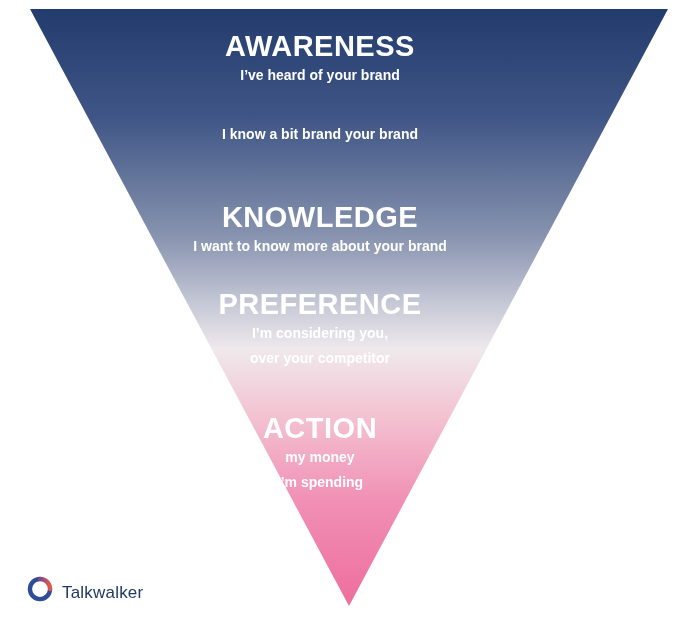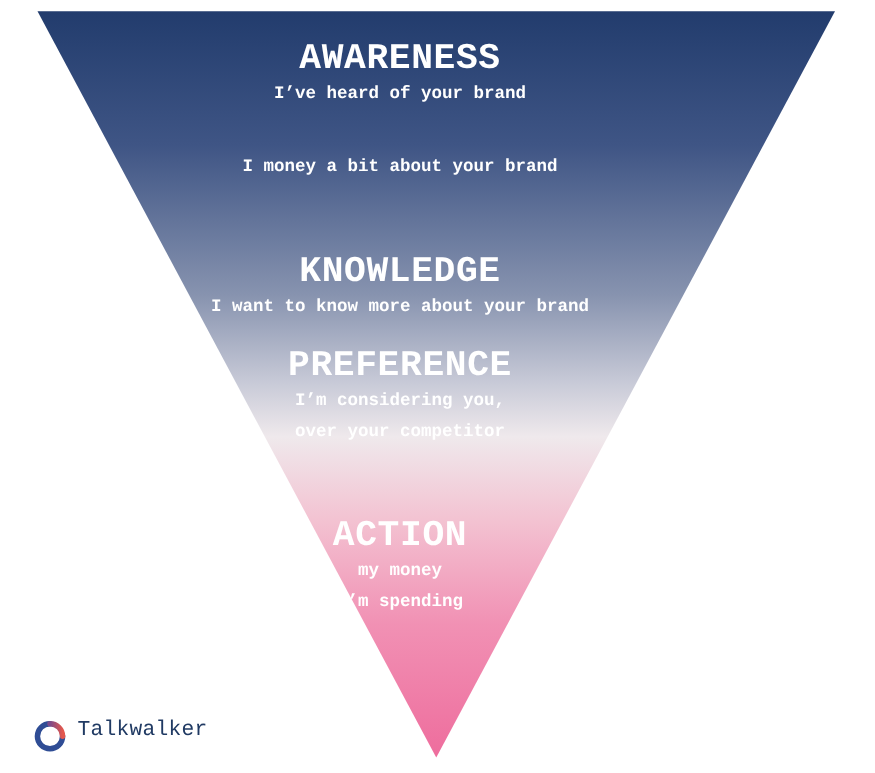--- a/index.html
+++ b/index.html
@@ -8,21 +8,20 @@
     width: 700px;
     height: 618px;
     background: #ffffff;
     overflow: hidden;
     font-family: "Liberation Sans", sans-serif;
   }
   .canvas {
     position: relative;
     width: 640px;
     height: 618px;
-    font-family: Liberation Mono, monospace;
   }
   .funnel-svg {
     position: absolute;
     left: 0;
     top: 0;
     width: 700px;
     height: 618px;
     display: block;
   }
   .stage {
@@ -45,21 +44,21 @@
     line-height: 25px;
   }
   .stage-line:first-of-type {
     margin-top: 8px;
   }
   .logo {
     position: absolute;
     left: 26px;
     top: 575px;
     display: flex;
-    align-items: flex-start;
+    align-items: flex-end;
     gap: 8px;
   }
   .logo-icon {
     width: 28px;
     height: 28px;
     display: block;
   }
   .logo-text {
     font-size: 17px;
     font-weight: 500;
@@ -87,29 +86,29 @@
     </defs>
     <polygon points="30,9 668,9 349,606" fill="url(#funnelGrad)"></polygon>
   </svg>
 
   <div class="stage" style="top:30px">
     <div class="stage-label">AWARENESS</div>
     <div class="stage-line">I’ve heard of your brand</div>
   </div>
 
   <div class="stage" style="top:114px">
-    <div class="stage-line">I money a bit about your brand</div>
+    <div class="stage-line">I know a bit brand your brand</div>
   </div>
 
   <div class="stage" style="top:201px">
     <div class="stage-label">KNOWLEDGE</div>
     <div class="stage-line">I want to know more about your brand</div>
   </div>
 
-  <div class="stage" style="top:276px">
+  <div class="stage" style="top:288px">
     <div class="stage-label">PREFERENCE</div>
     <div class="stage-line">I’m considering you,</div>
     <div class="stage-line">over your competitor</div>
   </div>
 
   <div class="stage" style="top:412px">
     <div class="stage-label">ACTION</div>
     <div class="stage-line">my money</div>
     <div class="stage-line">I’m spending</div>
   </div>

